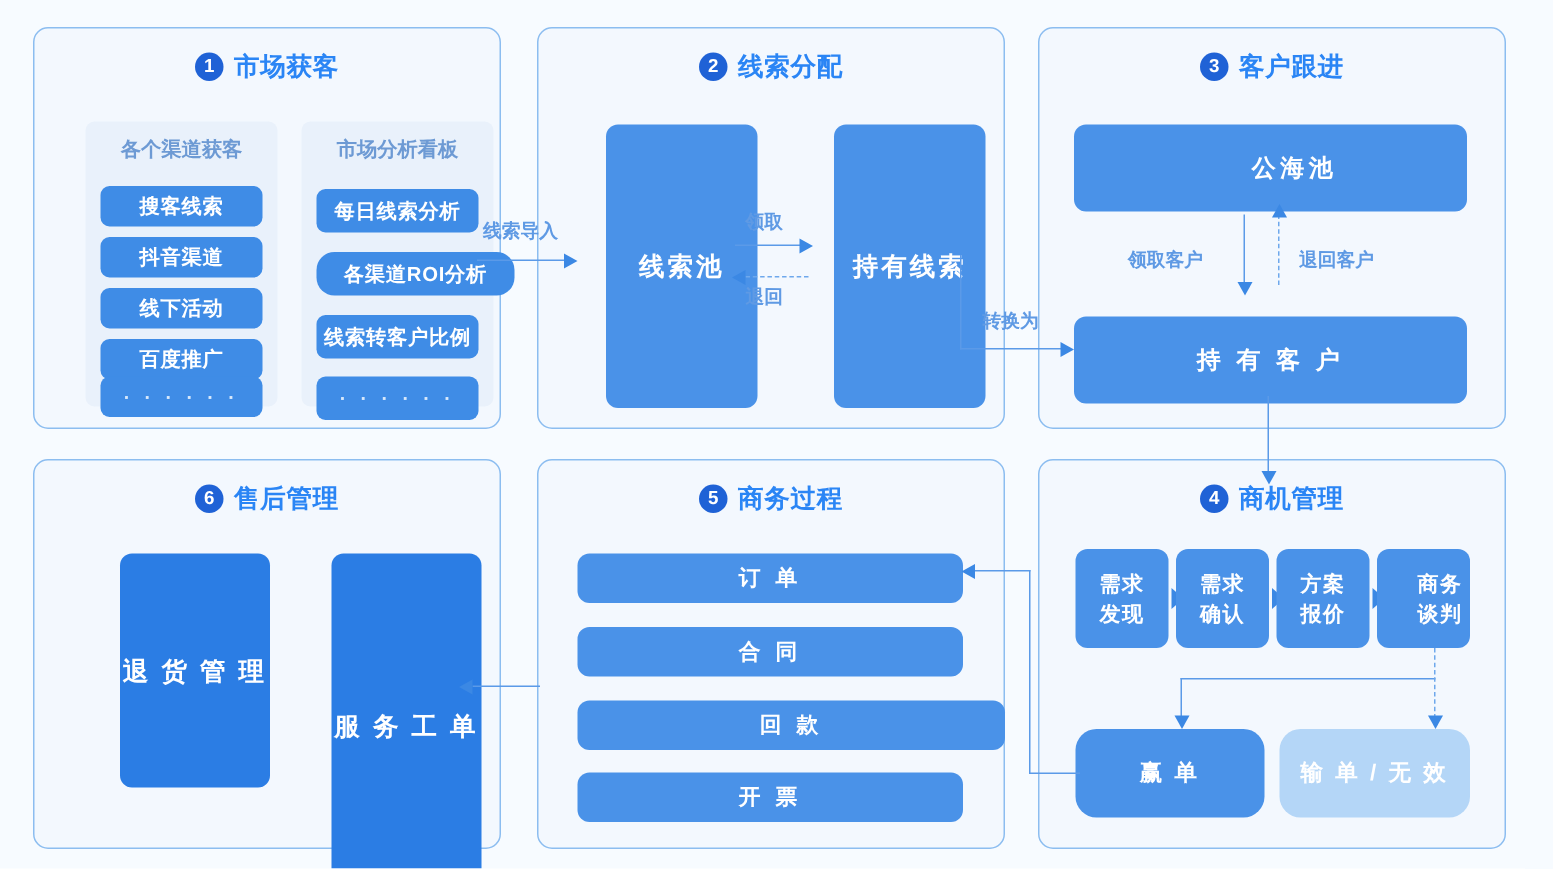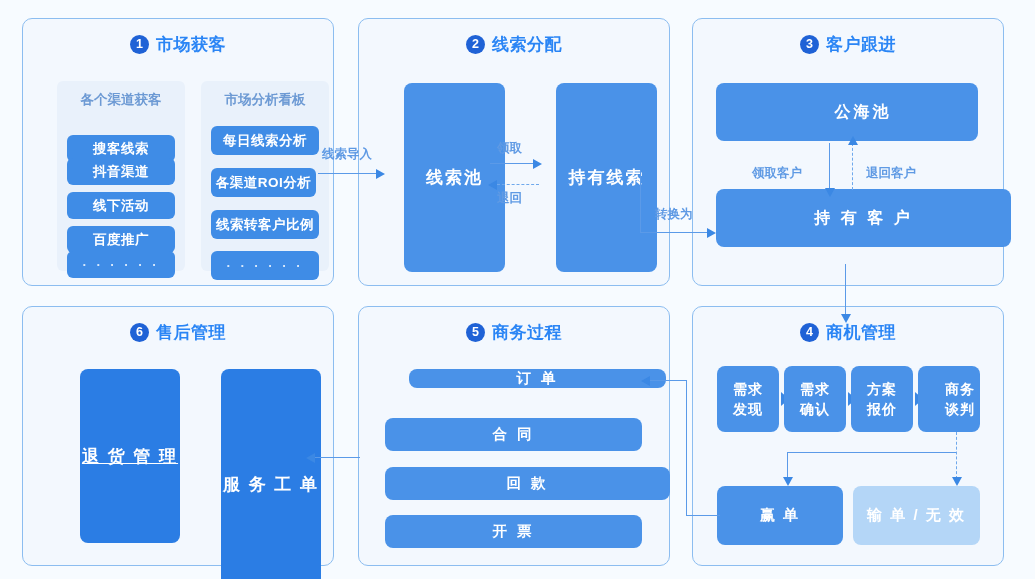--- a/index.html
+++ b/index.html
@@ -96,21 +96,21 @@
   .bbox.tall { font-size: 17px; letter-spacing: 2px; margin-left: 16px; }
   .bbox.wide { font-size: 16px; letter-spacing: 3px; }
   .bbox.bar  { font-size: 14.5px; letter-spacing: 3px; }
   .bbox.stage {
     font-size: 14px;
     letter-spacing: 1px;
     line-height: 1.45;
     text-align: center;
     flex-direction: column;
   }
-  .bbox.result { font-size: 15px; letter-spacing: 2px; }
+  .bbox.result { font-size: 15px; letter-spacing: 2px; border-radius: 14px; }
 
   
   .ln {
     position: absolute;
     background: #5b9ae8;
   }
   .ln.h { height: 1.4px; }
   .ln.v { width: 1.4px; }
   .dash-h {
     position: absolute;
@@ -147,31 +147,31 @@
 
   <div class="panel" style="left:22px; top:18px; width:312px; height:268px;">
     <div class="panel-head">
       <span class="panel-num">1</span>
       <span class="panel-title">市场获客</span>
     </div>
 
     <div class="group" style="left:34px; top:62px; width:128px; height:190px;">
       <div class="group-label">各个渠道获客</div>
     </div>
-    <div class="chip" style="left:44px; top:105px; width:108px; height:27px;margin-top:11px;">搜客线索</div>
+    <div class="chip" style="left:44px; top:105px; width:108px; height:27px;">搜客线索</div>
     <div class="chip" style="left:44px; top:139px; width:108px; height:27px;">抖音渠道</div>
     <div class="chip" style="left:44px; top:173px; width:108px; height:27px;">线下活动</div>
     <div class="chip" style="left:44px; top:207px; width:108px; height:27px;">百度推广</div>
     <div class="chip dots" style="left:44px; top:214px; width:108px; height:27px; top:232px;">· · · · · ·</div>
 
     <div class="group" style="left:178px; top:62px; width:128px; height:190px;">
       <div class="group-label">市场分析看板</div>
     </div>
     <div class="chip" style="left:188px; top:107px; width:108px; height:29px;">每日线索分析</div>
-    <div class="chip" style="left:188px; top:149px; width:105px; height:29px;">各渠道ROI分析</div>
+    <div class="chip" style="left:188px; top:149px; width:132px; height:29px;border-radius:12px;">各渠道ROI分析</div>
     <div class="chip" style="left:188px; top:191px; width:108px; height:29px;">线索转客户比例</div>
     <div class="chip dots" style="left:188px; top:232px; width:108px; height:29px;">· · · · · ·</div>
   </div>
 
   <div class="panel" style="left:358px; top:18px; width:312px; height:268px;">
     <div class="panel-head">
       <span class="panel-num">2</span>
       <span class="panel-title">线索分配</span>
     </div>
     <div class="bbox tall" style="left:29px; top:64px; width:101px; height:189px;">线索池</div>
@@ -185,21 +185,21 @@
   <div class="dash-h" style="left:497px; top:184px; width:42px;"></div>
   <div class="arw left" style="left:488px; top:179.5px;"></div>
   <div class="edge-label" style="left:497px; top:190px;">退回</div>
 
   <div class="panel" style="left:692px; top:18px; width:312px; height:268px;">
     <div class="panel-head">
       <span class="panel-num">3</span>
       <span class="panel-title">客户跟进</span>
     </div>
     <div class="bbox wide" style="left:23px; top:64px; width:262px; height:58px;padding-left:32px;">公海池</div>
-    <div class="bbox wide" style="left:23px; top:170px; width:295px; height:58px;">持 有 客 户</div>
+    <div class="bbox wide" style="left:23px; top:192px; width:262px; height:58px;">持 有 客 户</div>
   </div>
 
   <div class="ln v" style="left:829px; top:143px; height:47px;"></div>
   <div class="arw down" style="left:824.5px; top:188px;"></div>
   <div class="edge-label" style="left:752px; top:165px;">领取客户</div>
 
   <div class="dash-v" style="left:852px; top:143px; height:47px;"></div>
   <div class="arw up" style="left:847.5px; top:136px;"></div>
   <div class="edge-label" style="left:866px; top:165px;">退回客户</div>
 
@@ -238,32 +238,32 @@
   <div class="arw down" style="left:782.5px; top:477px;"></div>
 
   <div class="dash-v" style="left:956px; top:432px; height:47px;"></div>
   <div class="arw down" style="left:951.5px; top:477px;"></div>
 
   <div class="panel" style="left:358px; top:306px; width:312px; height:260px;">
     <div class="panel-head">
       <span class="panel-num">5</span>
       <span class="panel-title">商务过程</span>
     </div>
-    <div class="bbox bar" style="left:26px; top:62px; width:257px; height:19px;margin-left:24px;">订 单</div>
+    <div class="bbox bar" style="left:26px; top:62px; width:257px; height:33px;">订 单</div>
     <div class="bbox bar" style="left:26px; top:111px; width:257px; height:33px;">合 同</div>
     <div class="bbox bar" style="left:26px; top:160px; width:285px; height:33px;text-align:center;">回 款</div>
     <div class="bbox bar" style="left:26px; top:208px; width:257px; height:33px;">开 票</div>
   </div>
 
   <div class="panel" style="left:22px; top:306px; width:312px; height:260px;">
     <div class="panel-head">
       <span class="panel-num">6</span>
       <span class="panel-title">售后管理</span>
     </div>
-    <div class="bbox tall deep" style="left:41px; top:62px; width:100px; height:174px;text-decoration:underline;">退 货 管 理</div>
+    <div class="bbox tall deep" style="left:41px; top:62px; width:100px; height:156px;">退 货 管 理</div>
     <div class="bbox tall deep" style="left:182px; top:62px; width:100px; height:230px;">服 务 工 单</div>
   </div>
 
   <div class="edge-label" style="left:322px; top:146px;">线索导入</div>
   <div class="ln h" style="left:318px; top:173px; width:60px;"></div>
   <div class="arw right" style="left:376px; top:168.5px;"></div>
 
   <div class="edge-label" style="left:655px; top:206px;">转换为</div>
   <div class="ln h" style="left:640px; top:232px; width:70px;"></div>
   <div class="arw right" style="left:707px; top:227.5px;"></div>

